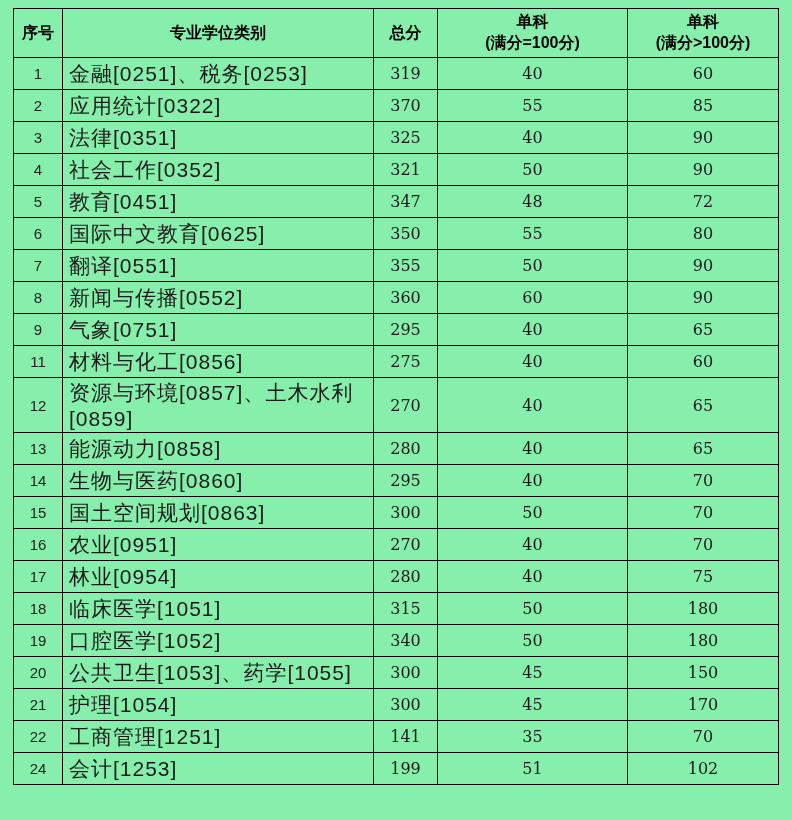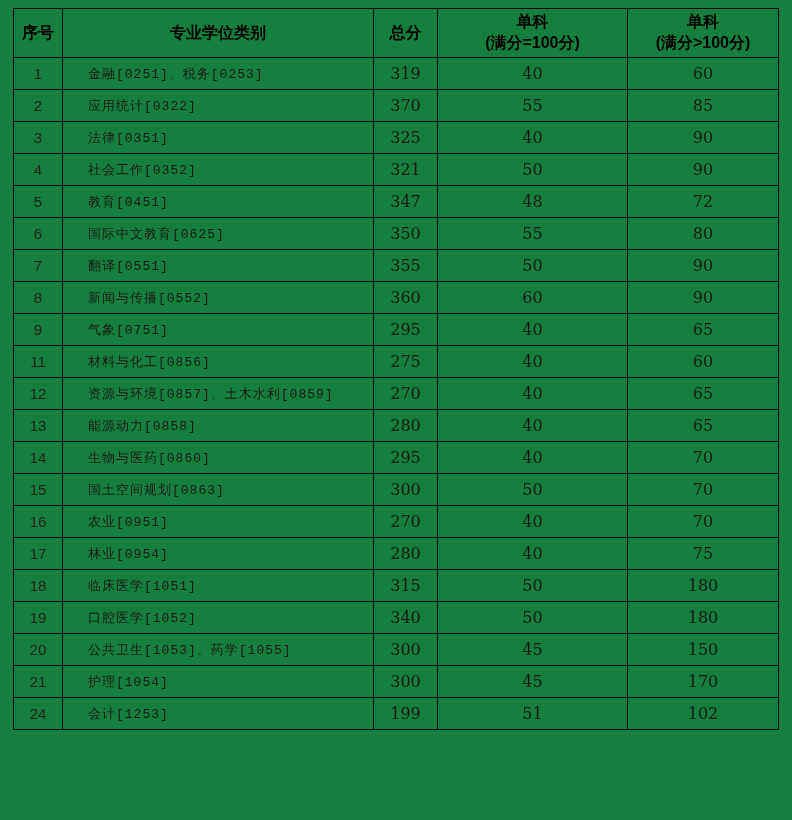--- a/index.html
+++ b/index.html
@@ -5,21 +5,21 @@
   html, body {
     margin: 0;
     padding: 0;
     background: #ffffff;
     font-family: "Liberation Sans", "DejaVu Sans", sans-serif;
   }
   .page {
     position: relative;
     width: 792px;
     height: 820px;
-    background: #15803d;
+    background: #86efac;
     overflow: hidden;
   }
   table.score-table {
     position: absolute;
     left: 13px;
     top: 8px;
     width: 765px;
     border-collapse: collapse;
     table-layout: fixed;
   }
@@ -46,23 +46,23 @@
     text-align: center;
     vertical-align: middle;
   }
   .score-table td.col-num {
     font-family: "Liberation Sans", "DejaVu Sans", sans-serif;
     font-size: 15px;
     color: #222222;
   }
   .score-table td.col-cat {
     text-align: left;
-    padding-left: 25px;
-    font-family: Liberation Mono, monospace;
-    font-size: 13px;
+    padding-left: 6px;
+    font-family: Liberation Sans, sans-serif;
+    font-size: 21px;
     letter-spacing: 1px;
   }
   .score-table td.col-score {
     font-family: "DejaVu Serif", "Liberation Serif", serif;
     font-size: 16px;
   }
 </style>
 </head>
 <body>
 
@@ -221,20 +221,27 @@
           <td class="col-score">150</td>
         </tr>
         <tr>
           <td class="col-num">21</td>
           <td class="col-cat">护理[1054]</td>
           <td class="col-score">300</td>
           <td class="col-score">45</td>
           <td class="col-score">170</td>
         </tr>
         <tr>
+          <td class="col-num">22</td>
+          <td class="col-cat">工商管理[1251]</td>
+          <td class="col-score">141</td>
+          <td class="col-score">35</td>
+          <td class="col-score">70</td>
+        </tr>
+        <tr>
           <td class="col-num">24</td>
           <td class="col-cat">会计[1253]</td>
           <td class="col-score">199</td>
           <td class="col-score">51</td>
           <td class="col-score">102</td>
         </tr>
       </tbody>
   </table>
 </div>
 

